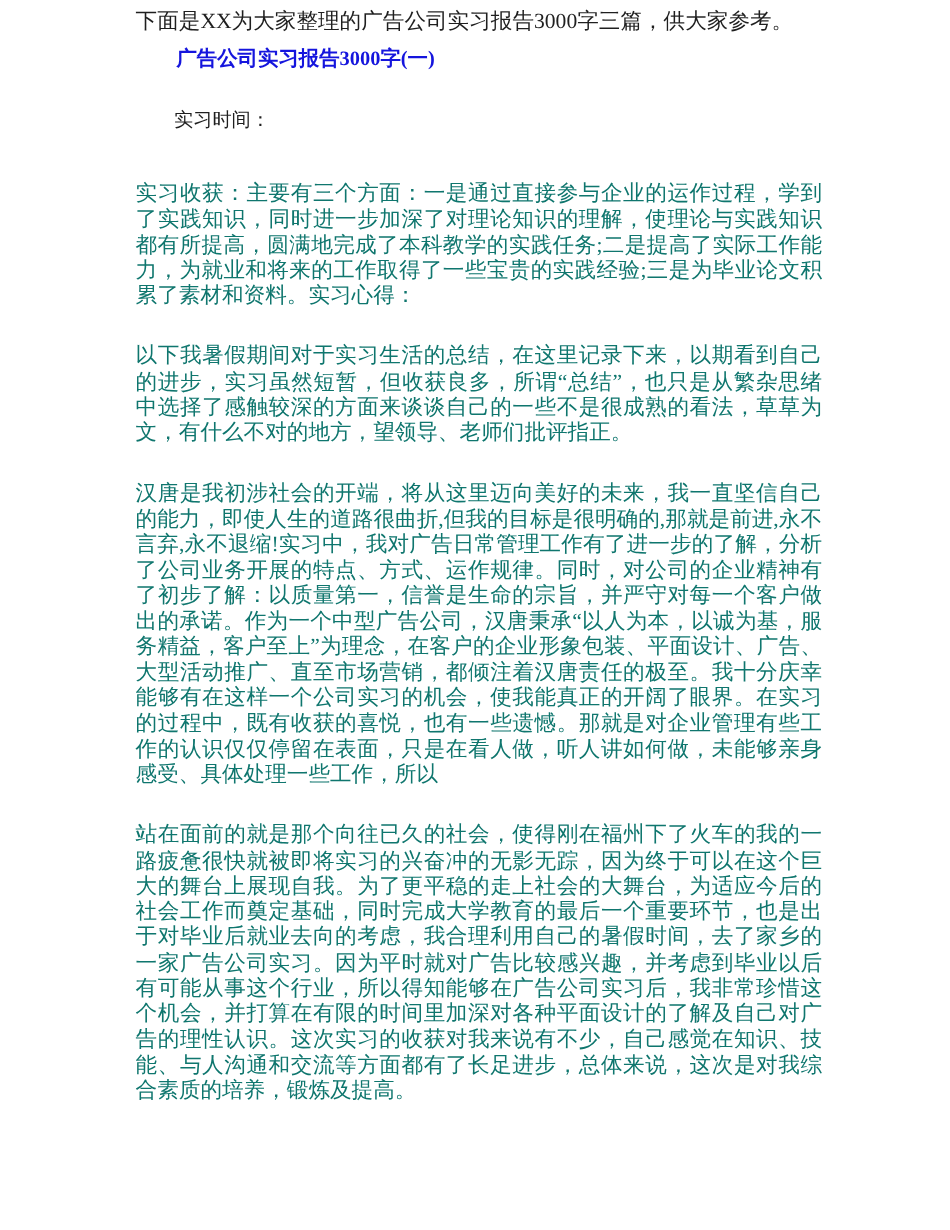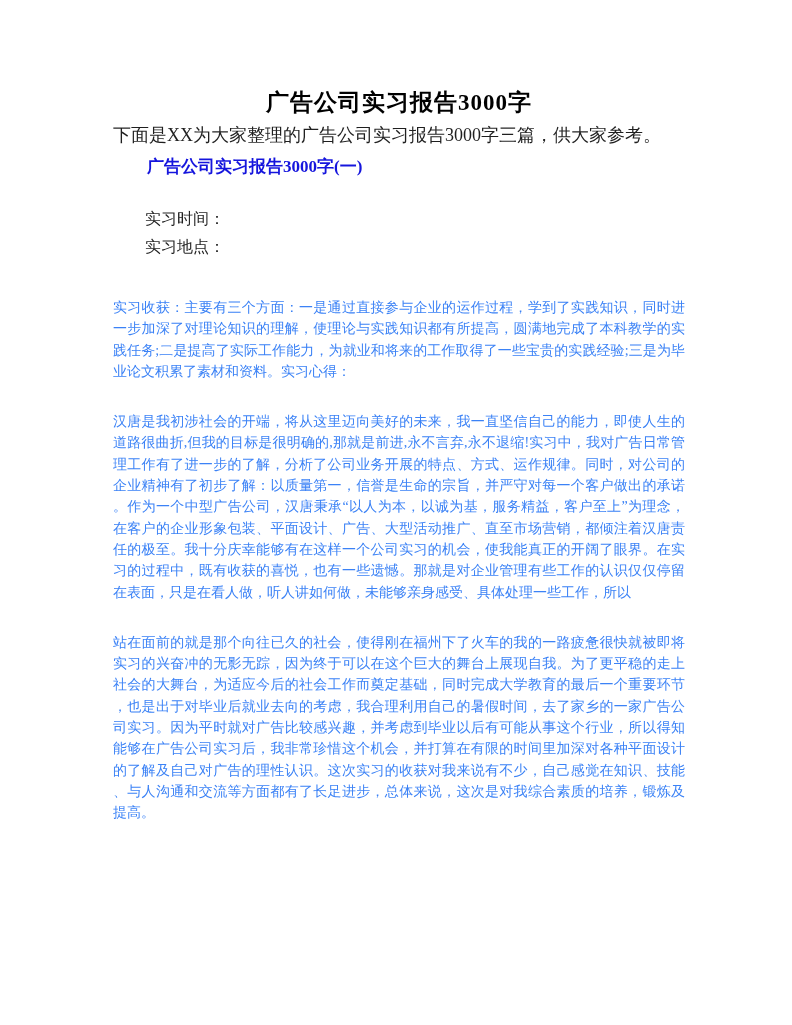--- a/index.html
+++ b/index.html
@@ -47,50 +47,49 @@
   .meta-block {
     margin-top: 27px;
   }
   .meta-line {
     margin: 0 0 0 32px;
     font-size: 16px;
     line-height: 28px;
   }
   .body-paragraph {
     margin: 29px 0 0 0;
-    font-size: 14px;
+    font-size: 18px;
     line-height: 21.3px;
     text-align: justify;
     text-justify: inter-character;
     word-break: break-all;
     line-break: anywhere;
-    color: #3b82f6;
+    color: #0f766e;
   }
   .body-paragraph.first-after-meta {
     margin-top: 36px;
   }
 </style>
 </head>
 <body>
 
 <div class="page">
   <div class="content">
 
-    <h1 class="doc-title">广告公司实习报告3000字</h1>
 
     <p class="intro-line">下面是XX为大家整理的广告公司实习报告3000字三篇，供大家参考。</p>
 
     <h2 class="section-heading">广告公司实习报告3000字(一)</h2>
 
     <div class="meta-block">
       <p class="meta-line">实习时间：</p>
-      <p class="meta-line">实习地点：</p>
     </div>
 
     <p class="body-paragraph first-after-meta">实习收获：主要有三个方面：一是通过直接参与企业的运作过程，学到了实践知识，同时进一步加深了对理论知识的理解，使理论与实践知识都有所提高，圆满地完成了本科教学的实践任务;二是提高了实际工作能力，为就业和将来的工作取得了一些宝贵的实践经验;三是为毕业论文积累了素材和资料。实习心得：</p>
 
+    <p class="body-paragraph">以下我暑假期间对于实习生活的总结，在这里记录下来，以期看到自己的进步，实习虽然短暂，但收获良多，所谓“总结”，也只是从繁杂思绪中选择了感触较深的方面来谈谈自己的一些不是很成熟的看法，草草为文，有什么不对的地方，望领导、老师们批评指正。</p>
 
     <p class="body-paragraph">汉唐是我初涉社会的开端，将从这里迈向美好的未来，我一直坚信自己的能力，即使人生的道路很曲折,但我的目标是很明确的,那就是前进,永不言弃,永不退缩!实习中，我对广告日常管理工作有了进一步的了解，分析了公司业务开展的特点、方式、运作规律。同时，对公司的企业精神有了初步了解：以质量第一，信誉是生命的宗旨，并严守对每一个客户做出的承诺。作为一个中型广告公司，汉唐秉承“以人为本，以诚为基，服务精益，客户至上”为理念，在客户的企业形象包装、平面设计、广告、大型活动推广、直至市场营销，都倾注着汉唐责任的极至。我十分庆幸能够有在这样一个公司实习的机会，使我能真正的开阔了眼界。在实习的过程中，既有收获的喜悦，也有一些遗憾。那就是对企业管理有些工作的认识仅仅停留在表面，只是在看人做，听人讲如何做，未能够亲身感受、具体处理一些工作，所以</p>
 
     <p class="body-paragraph">站在面前的就是那个向往已久的社会，使得刚在福州下了火车的我的一路疲惫很快就被即将实习的兴奋冲的无影无踪，因为终于可以在这个巨大的舞台上展现自我。为了更平稳的走上社会的大舞台，为适应今后的社会工作而奠定基础，同时完成大学教育的最后一个重要环节，也是出于对毕业后就业去向的考虑，我合理利用自己的暑假时间，去了家乡的一家广告公司实习。因为平时就对广告比较感兴趣，并考虑到毕业以后有可能从事这个行业，所以得知能够在广告公司实习后，我非常珍惜这个机会，并打算在有限的时间里加深对各种平面设计的了解及自己对广告的理性认识。这次实习的收获对我来说有不少，自己感觉在知识、技能、与人沟通和交流等方面都有了长足进步，总体来说，这次是对我综合素质的培养，锻炼及提高。</p>
 
   </div>
 </div>
 
 </body></html>

